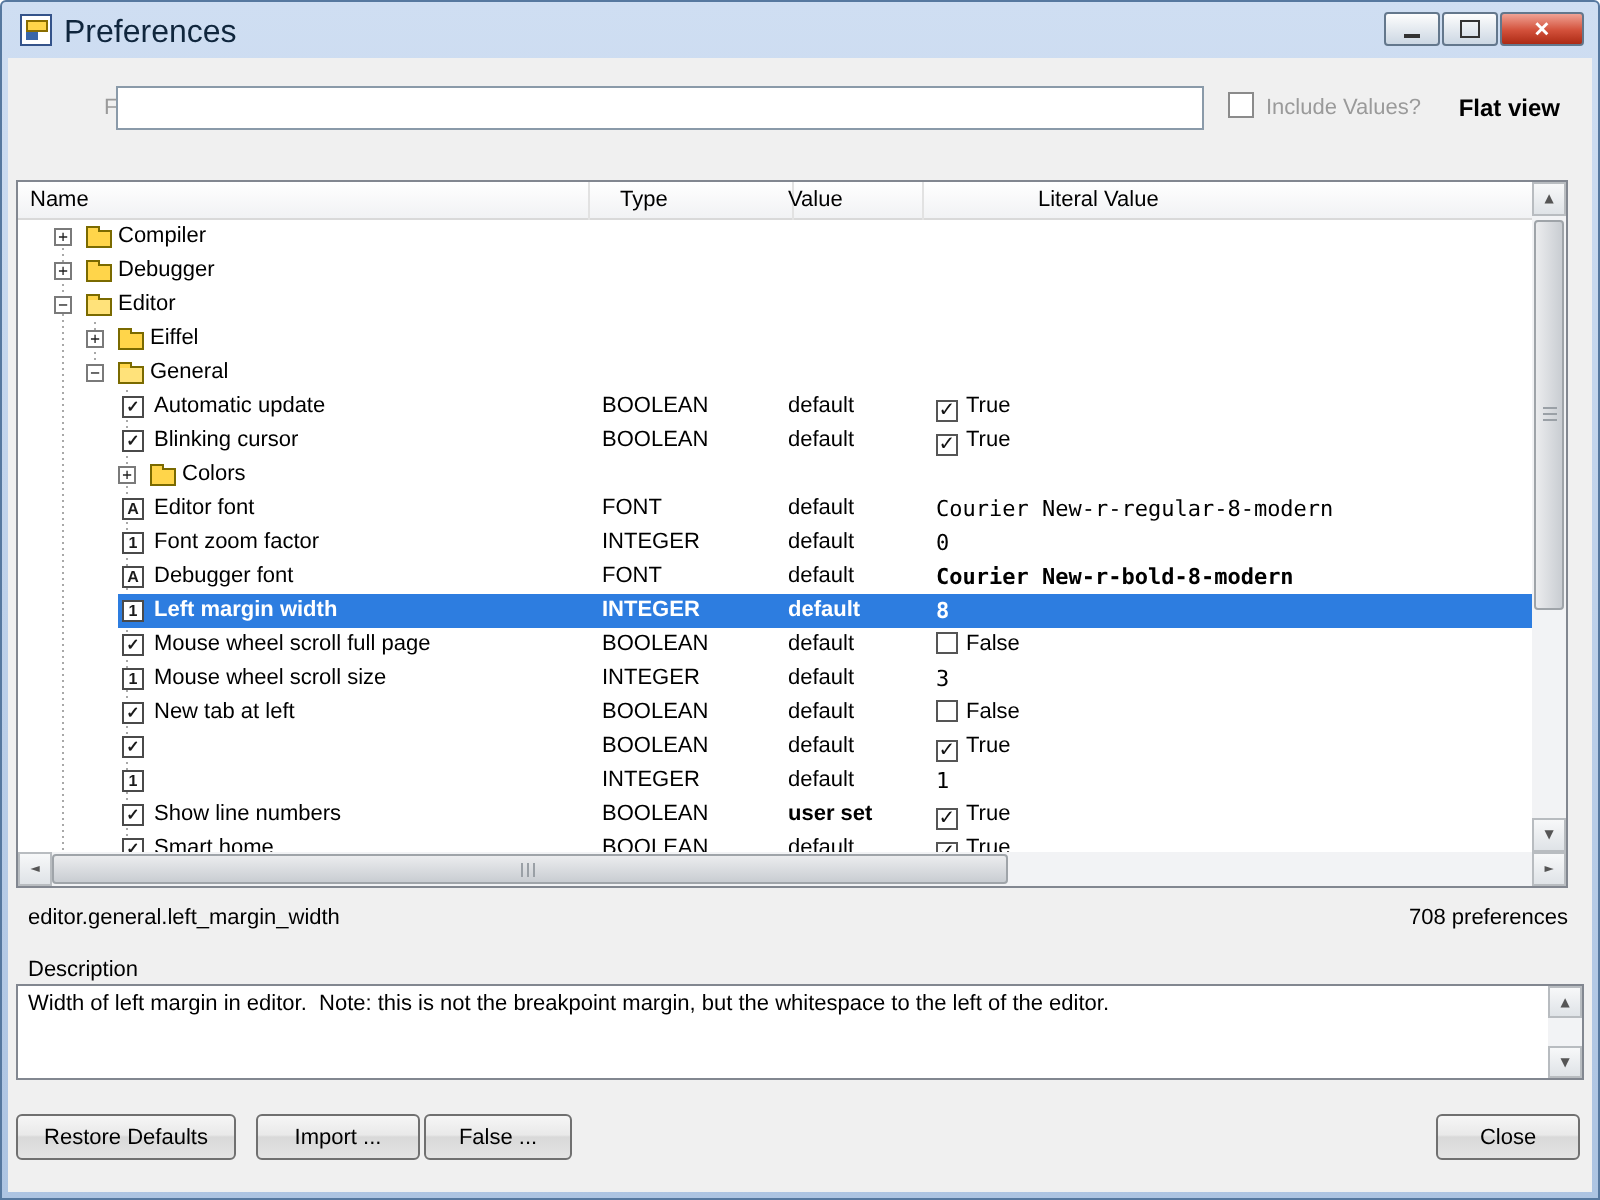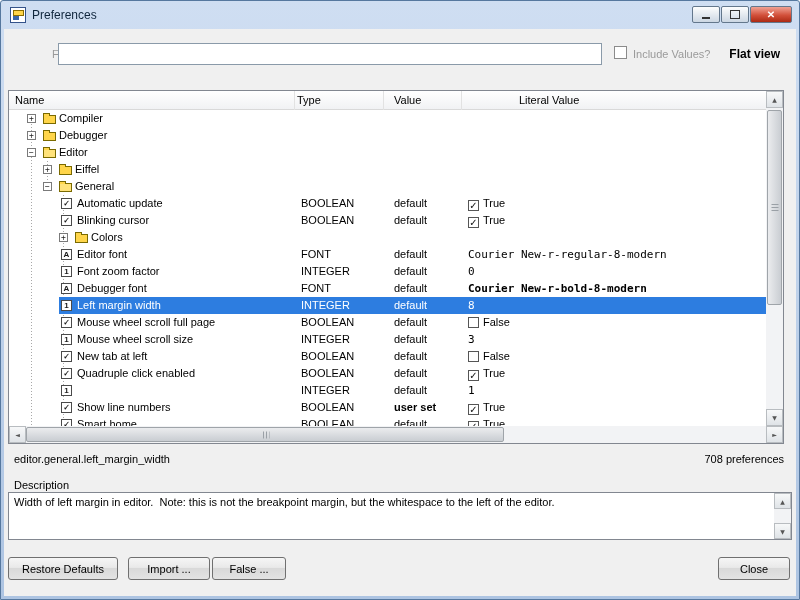--- a/index.html
+++ b/index.html
@@ -10,21 +10,21 @@
             background:linear-gradient(#cfdef2,#adc4e2); border-radius:3px 3px 0 0; }
 
   
   .titlebar { position:absolute; left:0; top:0; right:0; height:28px; }
   .app-icon { position:absolute; left:9px; top:6px; width:16px; height:16px;
               background:#fff; border:1px solid #34538a; }
   .app-icon::before { content:""; position:absolute; left:2px; top:2px; width:9px; height:4px;
               background:#ffd54a; border:1px solid #8a6d00; }
   .app-icon::after { content:""; position:absolute; left:2px; top:8px; width:6px; height:4px;
               background:#3a66a8; }
-  .title { position:absolute; left:31px; top:7px; font-size:12px; color:#10263d; }
+  .title { position:absolute; left:31px; top:7px; font-size:16px; color:#10263d; }
   .winbtns { position:absolute; right:7px; top:5px; display:flex; gap:1px; }
   .wbtn { width:28px; height:17px; border:1px solid #63778c; border-radius:2px;
           background:linear-gradient(#fdfdfd,#ccd7e3); display:flex; align-items:center;
           justify-content:center; color:#333; }
   .wbtn.min::before { content:""; width:8px; border-bottom:2px solid #333; margin-top:6px; }
   .wbtn.max::before { content:""; width:8px; height:7px; border:1px solid #333; }
   .wbtn.close { width:42px; background:linear-gradient(#f0a294,#d2503a 55%,#ac2a14);
           color:#fff; font-weight:bold; font-size:10px; }
   .wbtn.close::before { content:"\2715"; }
 
@@ -60,21 +60,21 @@
   .icon.folder { top:5px; width:13px; height:9px; background:var(--folder,#ffd54a);
           border:1px solid #7a6a00; }
   .icon.folder::before { content:""; position:absolute; left:-1px; top:-3px; width:5px; height:2px;
           background:var(--folder,#ffd54a); border:1px solid #7a6a00; border-bottom:none; }
   .icon.folder.open { background:#ffe27a; }
   .icon.pref { top:3px; width:11px; height:11px; background:#fff; border:1px solid #4a4a4a;
           font:bold 8px/10px "Liberation Sans",sans-serif; text-align:center; color:#1a1a1a; }
   .cell { position:absolute; top:2px; white-space:nowrap; overflow:hidden; line-height:13px; }
   .cell.mono { font-family:"DejaVu Sans Mono",monospace; }
   .cell.b, .bold { font-weight:bold; }
-  .trow.selected .cell { color:#fff; }
+  .trow.selected .cell { color:#fff;font-weight:bold; }
   .cb { display:inline-block; width:11px; height:11px; border:1px solid #555; background:#fff;
         margin-right:4px; vertical-align:-2px; font-size:10px; line-height:10px;
         text-align:center; color:#111; }
 
   
   .vscroll { position:absolute; right:0; top:0; width:17px; height:335px; background:#f2f3f5; }
   .hscroll { position:absolute; left:0; bottom:0; width:774px; height:17px; background:#f2f3f5; }
   .sbtn { position:absolute; width:17px; height:17px; background:linear-gradient(#f7f8f9,#dfe3e7);
           border:1px solid #b8bcc0; display:flex; align-items:center; justify-content:center;
           font-size:6px; color:#555; font-family:"DejaVu Sans",sans-serif; }
@@ -125,21 +125,21 @@
 
     <span class="filter-label">Filter:</span>
     <input class="filter-input" value="" style="">
     <span class="inc-box"></span>
     <span class="inc-label">Include Values?</span>
     <span class="flatview">Flat view</span>
 
     <div class="table">
       <div class="thead">
           <div class="hcell" style="left: 0px; width: 286px;">Name</div>
-          <div class="hcell" style="left: 282px; width: 93px;">Type</div>
+          <div class="hcell" style="left: 295px; width: 93px;">Type</div>
           <div class="hcell" style="left: 379px; width: 74px;">Value</div>
           <div class="hcell" style="left: 475px; width: 304px; margin-left: 29px;">Literal Value</div>
         </div>
       <div class="rows">
           <div class="rail" style="left: 22px; top: 8px; height: 308px;"></div>
           <div class="rail" style="left: 38px; top: 51px; height: 27px;"></div>
           <div class="rail" style="left: 54px; top: 85px; height: 231px;"></div>
           <div class="trow" style="top: 0px;">
             <span class="expander" style="left: 18px;">+</span>
             <span class="icon folder" style="left: 34px;"></span>
@@ -229,21 +229,20 @@
           </div>
           <div class="trow" style="top: 238px;">
             <span class="icon pref" style="left: 52px;">✓</span>
             <span class="cell namec" style="left: 68px; width: 218px;">New tab at left</span>
             <span class="cell typec" style="left: 292px; width: 87px;">BOOLEAN</span>
             <span class="cell statusc" style="left: 385px; width: 68px;">default</span>
             <span class="cell valc" style="left: 459px; width: 298px;"><span class="cb"></span><span>False</span></span>
           </div>
           <div class="trow" style="top: 255px;">
             <span class="icon pref" style="left: 52px;">✓</span>
-            <span class="cell namec" style="left: 68px; width: 218px;">Quadruple click enabled</span>
             <span class="cell typec" style="left: 292px; width: 87px;">BOOLEAN</span>
             <span class="cell statusc" style="left: 385px; width: 68px;">default</span>
             <span class="cell valc" style="left: 459px; width: 298px;"><span class="cb">✓</span><span>True</span></span>
           </div>
           <div class="trow" style="top: 272px;">
             <span class="icon pref" style="left: 52px;">1</span>
             <span class="cell typec" style="left: 292px; width: 87px;">INTEGER</span>
             <span class="cell statusc" style="left: 385px; width: 68px;">default</span>
             <span class="cell valc mono" style="left: 459px; width: 298px;">1</span>
           </div>

